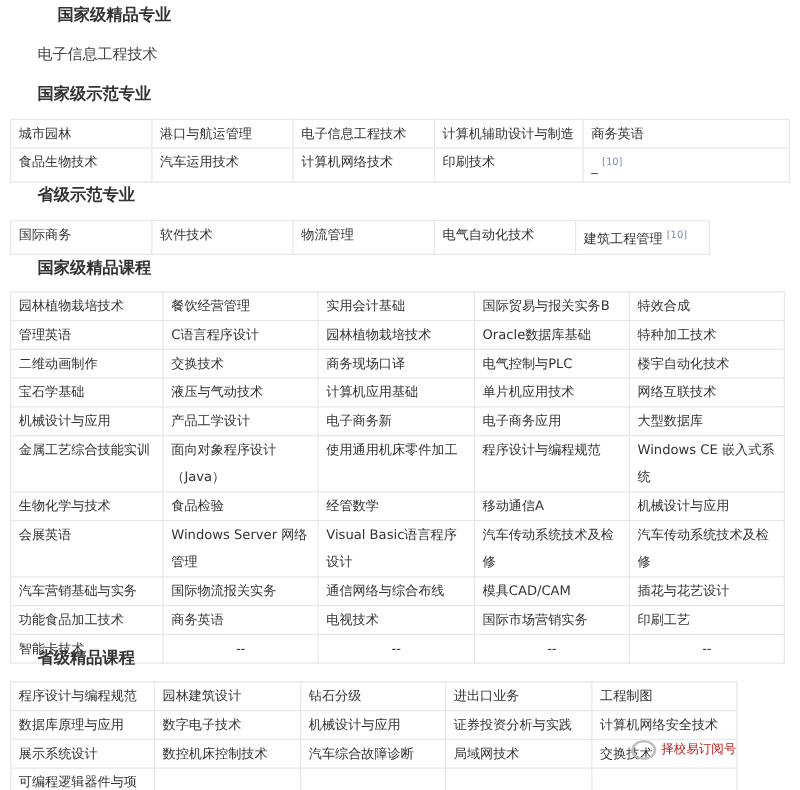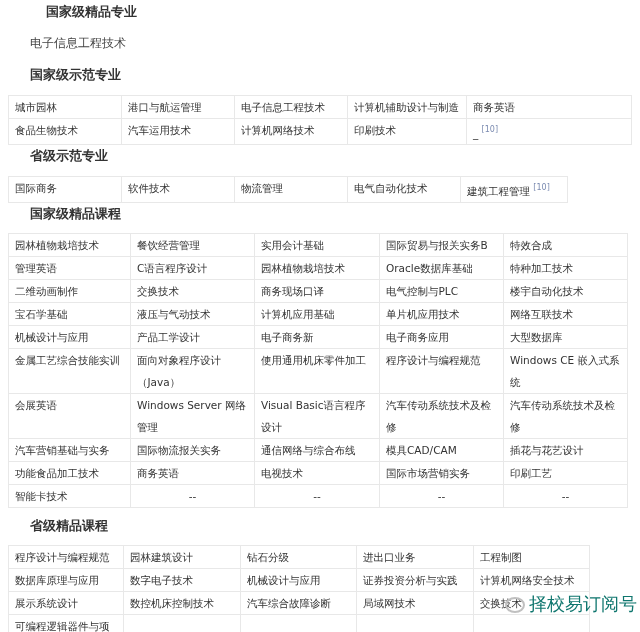--- a/index.html
+++ b/index.html
@@ -4,21 +4,21 @@
 <style>
   html, body { margin:0; padding:0; background:#ffffff; }
   body { width:640px; height:632px; overflow:hidden; position:relative;
          font-family:"DejaVu Sans","Liberation Sans",sans-serif; color:#333; }
   .h { position:absolute; left:30px; font-size:13px; font-weight:bold; color:#333; }
   .p { position:absolute; left:30px; font-size:12px; color:#444; }
   table { position:absolute; border-collapse:collapse; font-size:10.5px; color:#333; }
   td { border:1px solid #e8e8e8; padding:0 6px; vertical-align:top; line-height:22px; white-space:normal; }
   td.c { text-align:center; }
   sup { font-size:8px; color:#7a8ab0; }
-  .wm { position:absolute; left:505px; top:592px; font-size:18px; color:#0f766e; }
+  .wm { position:absolute; left:505px; top:592px; font-size:10px; color:#b91c1c; }
   .wm .ic { display:inline-block; width:16px; height:12px; border:2px solid #c0c0c0; border-radius:50%; margin-right:4px; vertical-align:middle; }
 </style>
 </head>
 <body>
 
 <div class="h" style="top:3px;padding-left:16px;">国家级精品专业</div>
 <div class="p" style="top:35px;">电子信息工程技术</div>
 <div class="h" style="top:66px;">国家级示范专业</div>
 
 <table style="left:8px; top:95px; width:624px;">
@@ -101,20 +101,27 @@
         <td>大型数据库</td>
       </tr>
       <tr>
         <td>金属工艺综合技能实训</td>
         <td>面向对象程序设计（Java）</td>
         <td>使用通用机床零件加工</td>
         <td>程序设计与编程规范</td>
         <td>Windows CE 嵌入式系统</td>
       </tr>
       <tr>
+        <td>生物化学与技术</td>
+        <td>食品检验</td>
+        <td>经管数学</td>
+        <td>移动通信A</td>
+        <td>机械设计与应用</td>
+      </tr>
+      <tr>
         <td>会展英语</td>
         <td>Windows Server 网络管理</td>
         <td>Visual Basic语言程序设计</td>
         <td>汽车传动系统技术及检修</td>
         <td>汽车传动系统技术及检修</td>
       </tr>
       <tr>
         <td>汽车营销基础与实务</td>
         <td>国际物流报关实务</td>
         <td>通信网络与综合布线</td>

